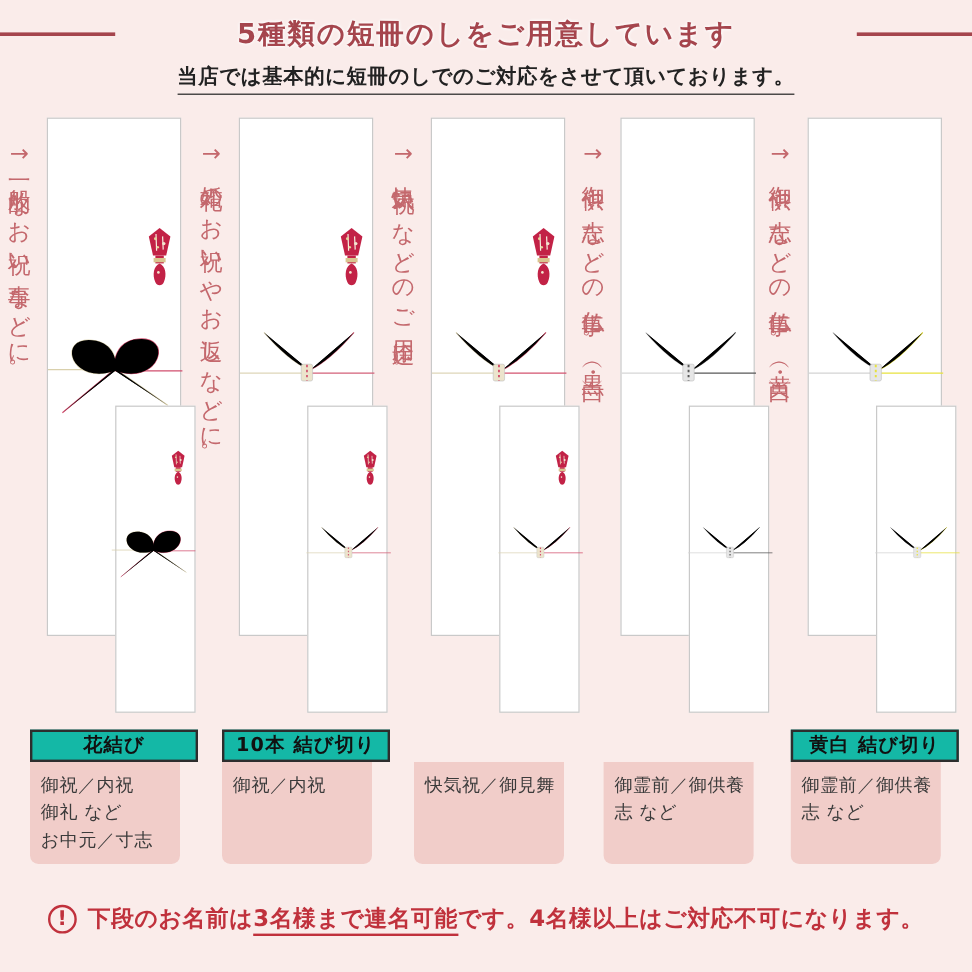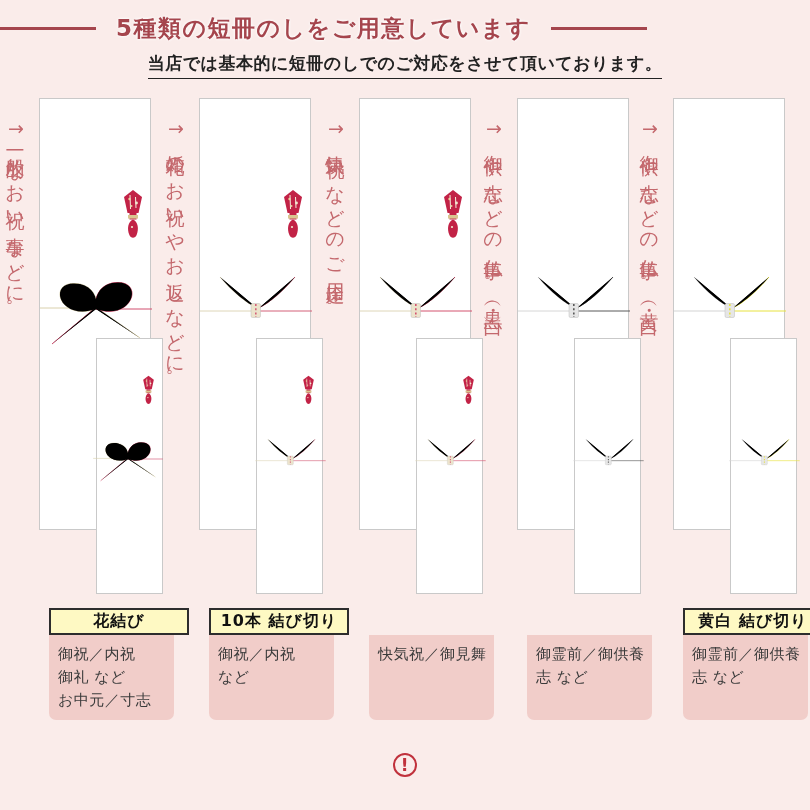--- a/index.html
+++ b/index.html
@@ -8,42 +8,42 @@
   }
   *{box-sizing:border-box;}
   html,body{margin:0;padding:0;}
   body{
     width:810px;height:810px;position:relative;overflow:hidden;
     background:var(--bg);
     font-family:"DejaVu Sans","Liberation Sans",sans-serif;
   }
   
   .title-row{position:absolute;top:13px;left:0;width:100%;
-    display:flex;align-items:center;justify-content:flex-start;gap:20px;}
+    display:flex;align-items:center;justify-content:space-between;gap:20px;}
   .tline{width:96px;height:3px;background:var(--accent);flex:none;}
   .title{font-size:23px;font-weight:bold;color:var(--accent);
     letter-spacing:1.5px;white-space:nowrap;text-shadow:0 0 3px #fff,0 0 3px #fff;}
   .subtitle-row{position:absolute;top:52px;left:0;width:100%;text-align:center;font-weight:bold;}
   .subtitle{display:inline-block;font-size:17px;color:#222;letter-spacing:.5px;
     border-bottom:1.5px solid #222;padding-bottom:3px;}
   
   .column{position:absolute;top:95px;width:176px;height:660px;}
   .vtext{position:absolute;left:6px;top:22px;
     writing-mode:vertical-rl;text-orientation:mixed;
     font-size:19px;line-height:1;letter-spacing:2.5px;color:var(--vtext);}
   .vtext .arrow{text-orientation:upright;letter-spacing:1px;}
   .card{position:absolute;background:#fff;border:1px solid var(--cardborder);}
   .card.big{left:39px;top:3px;width:112px;height:432px;z-index:1;}
   .card.small{left:96px;top:243px;width:67px;height:256px;z-index:2;}
   .labelbox{position:absolute;left:25px;top:513px;width:140px;height:27px;
-    background:#fef9c3;border:2px solid #2d2d2d;z-index:3;
+    background:#14b8a6;border:2px solid #2d2d2d;z-index:3;
     font-size:16px;font-weight:bold;color:#111;letter-spacing:1px;
-    display:flex;align-items:center;justify-content:center;white-space:nowrap;margin-left:24px;}
+    display:flex;align-items:center;justify-content:center;white-space:nowrap;}
   .descbox{position:absolute;left:25px;top:540px;width:125px;min-height:85px;
-    background:var(--descbg);border-radius:0 0 7px 7px;padding:8px 9px;z-index:2;margin-left:24px;}
+    background:var(--descbg);border-radius:0 0 7px 7px;padding:8px 9px;z-index:2;}
   .descline{font-size:15px;line-height:23px;color:#3b3b3b;letter-spacing:.5px;white-space:nowrap;}
   
   .noshi{position:absolute;}
   .noshi.on-big{left:82px;top:90px;width:22px;height:52px;}
   .noshi.on-small{left:45px;top:36px;width:13px;height:31px;}
   .knot{position:absolute;overflow:visible;}
   .mzL{stroke:var(--mzL,#d8cfab);}
   .mzR{stroke:var(--mzR,#d14e6e);}
   .wrap{fill:var(--mzW,#e8dfc4);stroke:#bdbdbd;stroke-width:.5;}
   .wrapline{stroke:var(--mzR,#d14e6e);stroke-width:1.6;stroke-dasharray:2 2.2;}
@@ -146,21 +146,20 @@
     <svg class="noshi on-small" viewBox="0 0 22 52">
         <use href="#noshi-orn"></use>
       </svg>
     <svg class="knot mk small-mk" viewBox="0 0 112 70">
         <use href="#mk-shape"></use>
       </svg>
   </div>
   <div class="labelbox">10本 結び切り</div>
   <div class="descbox">
     <div class="descline">御祝／内祝</div>
-    <div class="descline">など</div>
   </div>
 </div>
 
 <div class="column" style="left: 320px; --mzL: #ded6b8; --mzR: #d3536f; --mzW: #ece4cc;">
   <div class="vtext"><span class="arrow">→</span><span>快気祝いなどのご用途に。</span></div>
   <div class="card big">
     <svg class="noshi on-big" viewBox="0 0 22 52">
         <use href="#noshi-orn"></use>
       </svg>
     <svg class="knot mk thin big-mk" viewBox="0 0 112 70">
@@ -212,13 +211,14 @@
   </div>
   <div class="labelbox">黄白 結び切り</div>
   <div class="descbox">
     <div class="descline">御霊前／御供養</div>
     <div class="descline">志 など</div>
   </div>
 </div>
 
 <div class="footer">
   <div class="excl">!</div>
+  <div><span>下段のお名前は</span><span class="uline">3名様まで連名可能</span><span>です。4名様以上はご対応不可になります。</span></div>
 </div>
 
 </body></html>

